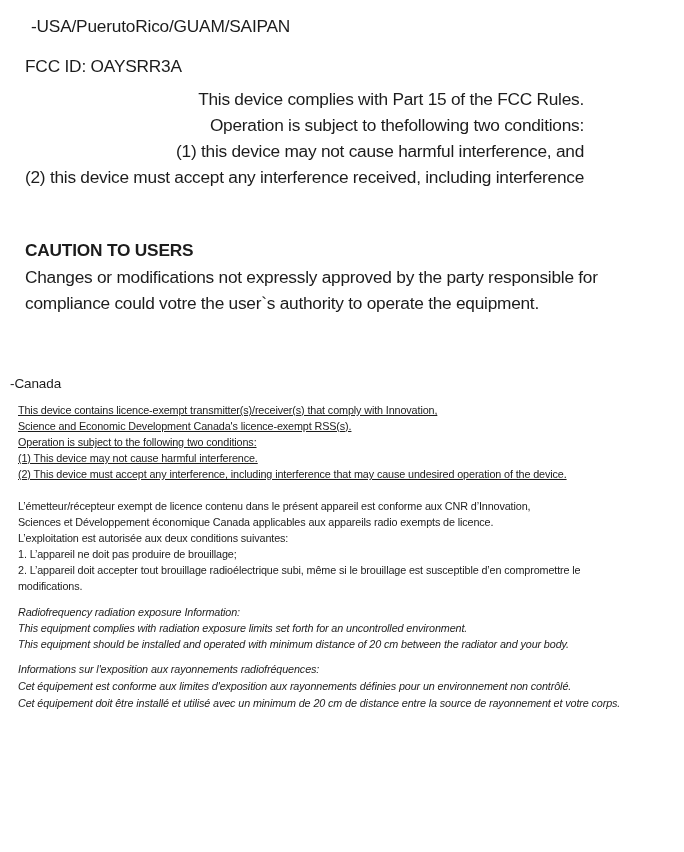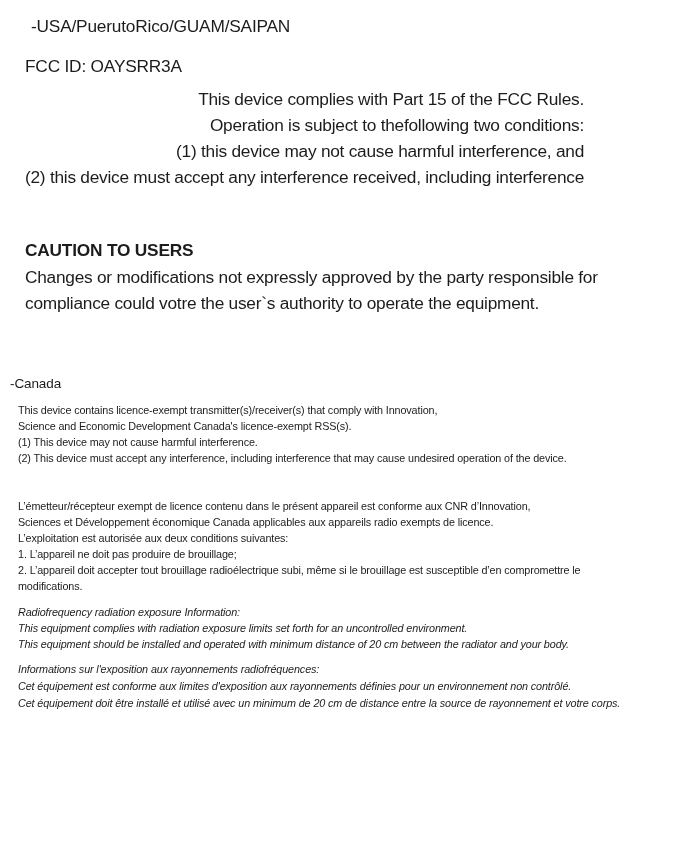--- a/index.html
+++ b/index.html
@@ -61,23 +61,24 @@
 
 <div class="abs t-lg-heading bold" style="left:25px; top:240px;">CAUTION TO USERS</div>
 
 <div class="abs t-lg" style="left:25px; top:264px;">
   <span class="line">Changes or modifications not expressly approved by the party responsible for</span>
   <span class="line">compliance could votre the user`s authority to operate the equipment.</span>
 </div>
 
 <div class="abs t-md" style="left:10px; top:376px;">-Canada</div>
 
-<div class="abs t-sm" style="left:18px; top:402px;">
+<div class="abs t-sm" style="left:18px; top:402px;text-decoration:underline;">
   <span class="line">This device contains licence-exempt transmitter(s)/receiver(s) that comply with Innovation,</span>
   <span class="line">Science and Economic Development Canada's licence-exempt RSS(s).</span>
+  <span class="line">Operation is subject to the following two conditions:</span>
   <span class="line">(1) This device may not cause harmful interference.</span>
   <span class="line">(2) This device must accept any interference, including interference that may cause undesired operation of the device.</span>
 </div>
 
 <div class="abs t-sm" style="left:18px; top:498px;">
   <span class="line">L’émetteur/récepteur exempt de licence contenu dans le présent appareil est conforme aux CNR d’Innovation,</span>
   <span class="line">Sciences et Développement économique Canada applicables aux appareils radio exempts de licence.</span>
   <span class="line">L’exploitation est autorisée aux deux conditions suivantes:</span>
   <span class="line">1. L’appareil ne doit pas produire de brouillage;</span>
   <span class="line">2. L’appareil doit accepter tout brouillage radioélectrique subi, même si le brouillage est susceptible d’en compromettre le</span>

